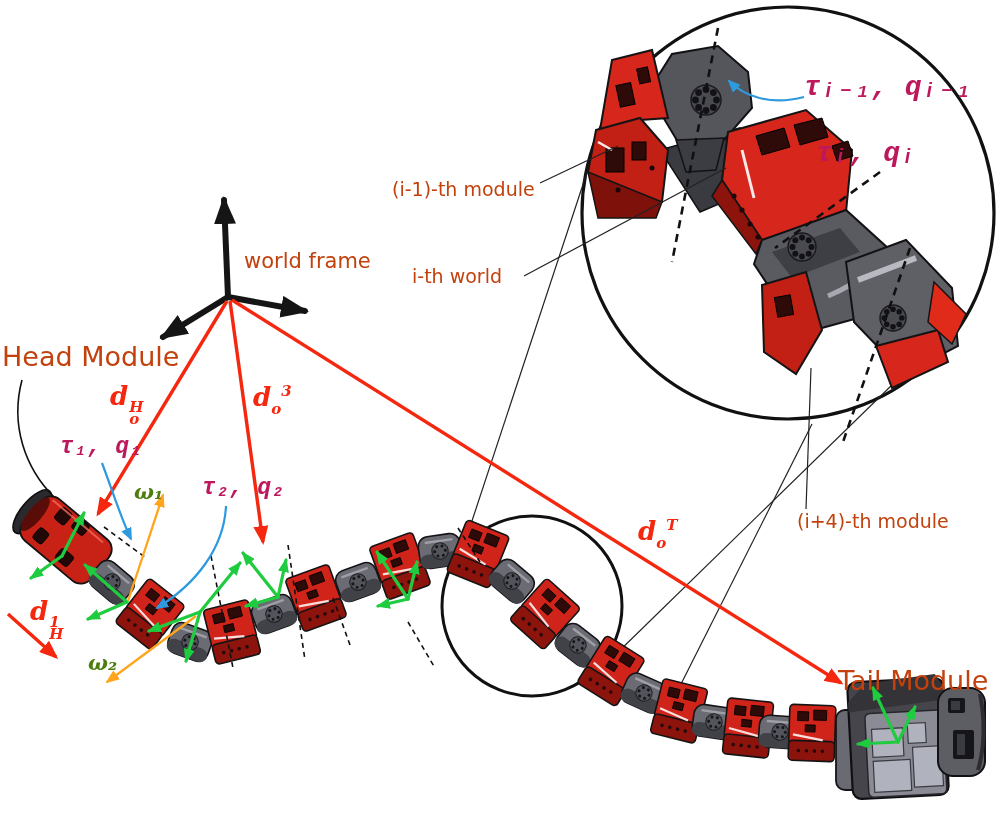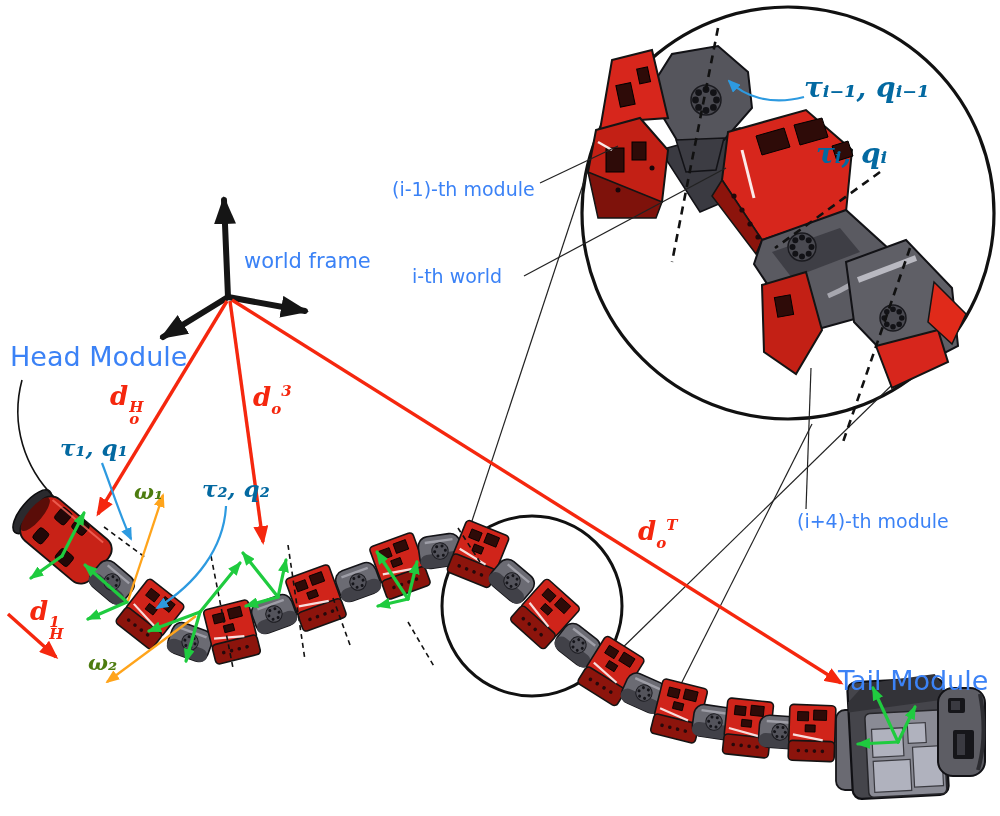--- a/index.html
+++ b/index.html
@@ -1,23 +1,23 @@
 <!DOCTYPE html>
 <html><head>
 <meta charset="utf-8">
 <style>
   html,body{margin:0;padding:0;background:#fff;}
   .stage{position:relative;width:1000px;height:816px;background:#ffffff;overflow:hidden;
          font-family:"DejaVu Sans",sans-serif;}
   .stage svg{position:absolute;left:0;top:0;}
-  .slabel{position:absolute;color:#3b82f6;white-space:nowrap;line-height:1.1;}
+  .slabel{position:absolute;color:#c2410c;white-space:nowrap;line-height:1.1;}
   .mlabel{position:absolute;font-family:"DejaVu Serif","DejaVu Sans",serif;
           font-style:italic;font-weight:bold;white-space:nowrap;line-height:1;}
   .red{color:#f5270e;}
-  .cyan{color:#0369a1;}
+  .cyan{color:#be185d;font-family:Liberation Mono, monospace;}
   .orange{color:#4d7c0f;}
   .mb{font-size:26px;font-style:italic;}
   .stack{display:inline-flex;flex-direction:column;align-items:flex-start;
          line-height:.78;vertical-align:-7px;margin-left:1px;}
   .stack sup,.stack sub{font-size:15px;line-height:.78;}
   sub.lo{font-size:15px;vertical-align:-8px;line-height:1;}
   sup.hi{font-size:15px;vertical-align:10px;line-height:1;margin-left:0px;}
   .t-big{font-size:23px;}
   .t-inset{font-size:28px;}
   .t-omega{font-size:21px;}
@@ -480,21 +480,21 @@
     <path d="M226,506 C224,548 196,584 157,608" marker-end="url(#mBlue)"></path>
     <path d="M804,97 C770,106 744,96 729,81" marker-end="url(#mBlue)"></path>
   </g>
 
   <g stroke="#ffa41b" stroke-width="2.3" fill="none">
     <line x1="128" y1="601" x2="163" y2="495" marker-end="url(#mOrange)"></line>
     <line x1="196" y1="616" x2="107" y2="682" marker-end="url(#mOrange)"></line>
   </g>
 </svg>
 
-<div class="slabel" style="left:10px;top:342px;font-size:27px;">Head Module</div>
+<div class="slabel" style="left:2px;top:342px;font-size:27px;">Head Module</div>
 <div class="slabel" style="left:244px;top:250px;font-size:21px;">world frame</div>
 <div class="slabel" style="left:838px;top:622px;font-size:27px;margin-top:44px;">Tail Module</div>
 <div class="slabel" style="left:392px;top:179px;font-size:19px;">(i-1)-th module</div>
 <div class="slabel" style="left:412px;top:266px;font-size:19px;">i-th world</div>
 <div class="slabel" style="left:797px;top:511px;font-size:19px;">(i+4)-th module</div>
 
 <div class="mlabel cyan t-big" style="left:60px;top:436px;">τ₁, q₁</div>
 <div class="mlabel cyan t-big" style="left:202px;top:477px;">τ₂, q₂</div>
 <div class="mlabel cyan t-inset" style="left:804px;top:74px;">τᵢ₋₁, qᵢ₋₁</div>
 <div class="mlabel cyan t-inset" style="left:816px;top:140px;">τᵢ, qᵢ</div>

